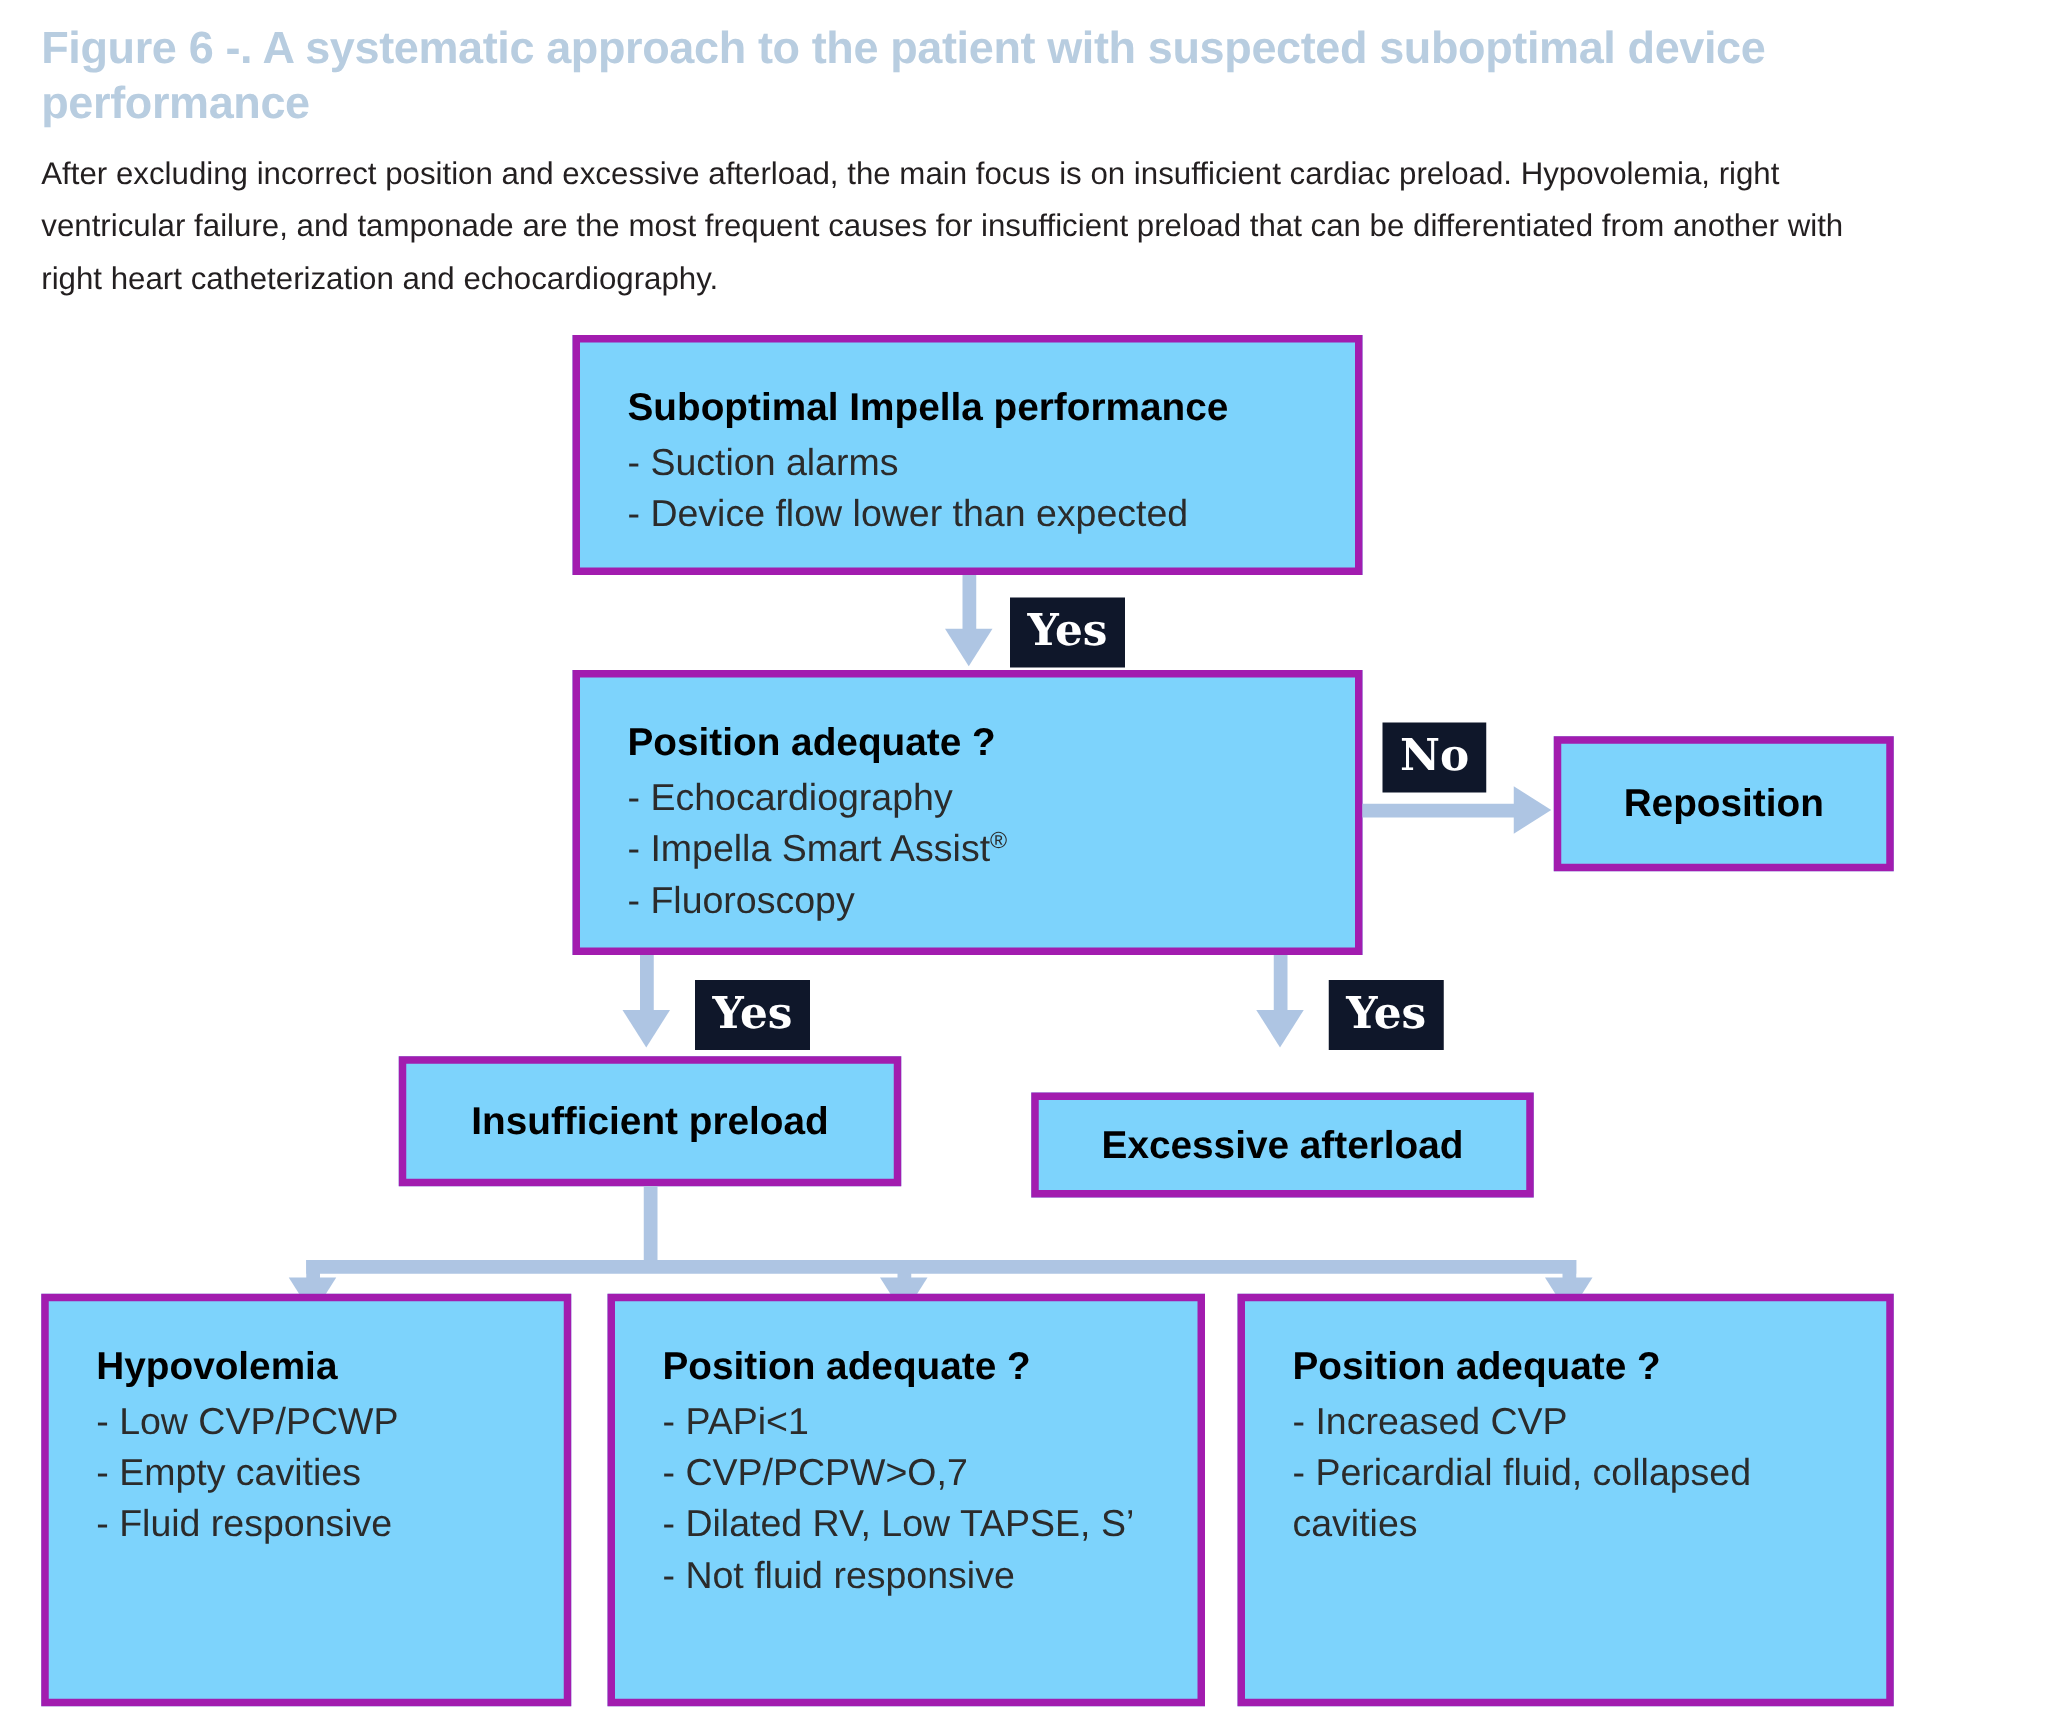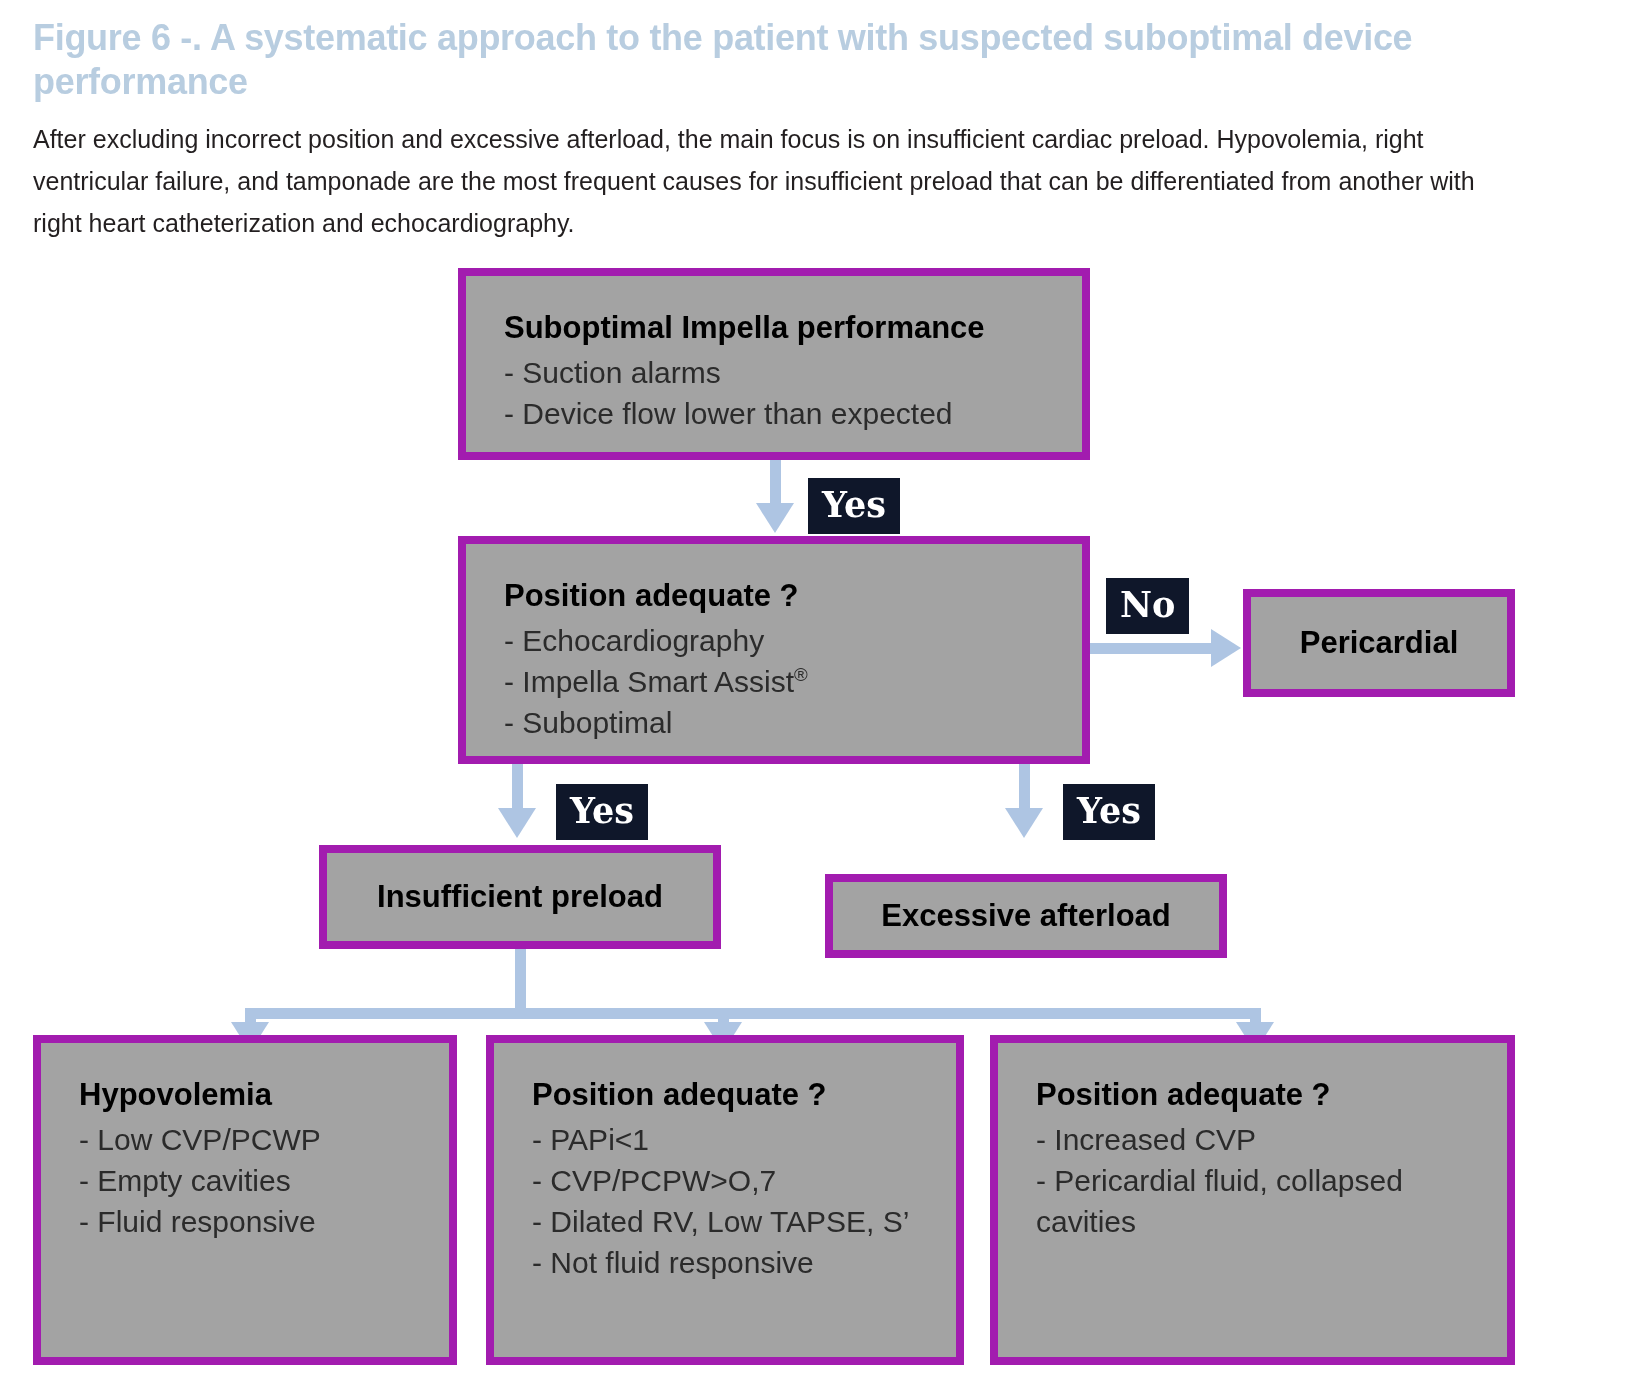--- a/index.html
+++ b/index.html
@@ -26,22 +26,22 @@
     position: absolute;
     left: 33px; top: 118px; width: 1470px;
     font-size: 25px;
     line-height: 42px;
     color: #231f20;
   }
 
   
   .box {
     position: absolute;
-    border: 8px solid #a21caf;
-    background: #a3a3a3;
+    border: 6px solid #a21caf;
+    background: #7dd3fc;
   }
   .box-title {
     font-weight: bold;
     font-size: 31px;
     line-height: 40px;
     color: #000000;
     white-space: nowrap;
   }
   .box-list { list-style: none; margin-top: 4px; }
   .box-list li {
@@ -116,32 +116,32 @@
   <div class="vstem" style="left:770px; top:460px; height:58px;"></div>
   <div class="arrow-down" style="left:756px; top:503px;"></div>
   <div class="badge" style="left:808px; top:478px;">Yes</div>
 
   <div class="box" style="left:458px; top:536px; width:632px; height:228px;">
     <div class="box-pad">
       <div class="box-title">Position adequate ?</div>
       <ul class="box-list">
         <li>- Echocardiography</li>
         <li><span>- Impella Smart Assist</span><sup class="reg">®</sup></li>
-        <li>- Suboptimal</li>
+        <li>- Fluoroscopy</li>
       </ul>
     </div>
   </div>
 
   <div class="hbar" style="left:1090px; top:643px; width:124px;"></div>
   <div class="arrow-right" style="left:1211px; top:629px;"></div>
   <div class="badge" style="left:1106px; top:578px;">No</div>
 
   <div class="box" style="left:1243px; top:589px; width:272px; height:108px;">
     <div class="box-center">
-      <div class="box-title">Pericardial</div>
+      <div class="box-title">Reposition</div>
     </div>
   </div>
 
   <div class="vstem" style="left:512px; top:764px; height:58px;"></div>
   <div class="arrow-down" style="left:498px; top:808px;"></div>
   <div class="badge" style="left:556px; top:784px;">Yes</div>
 
   <div class="vstem" style="left:1019px; top:764px; height:58px;"></div>
   <div class="arrow-down" style="left:1005px; top:808px;"></div>
   <div class="badge" style="left:1063px; top:784px;">Yes</div>

